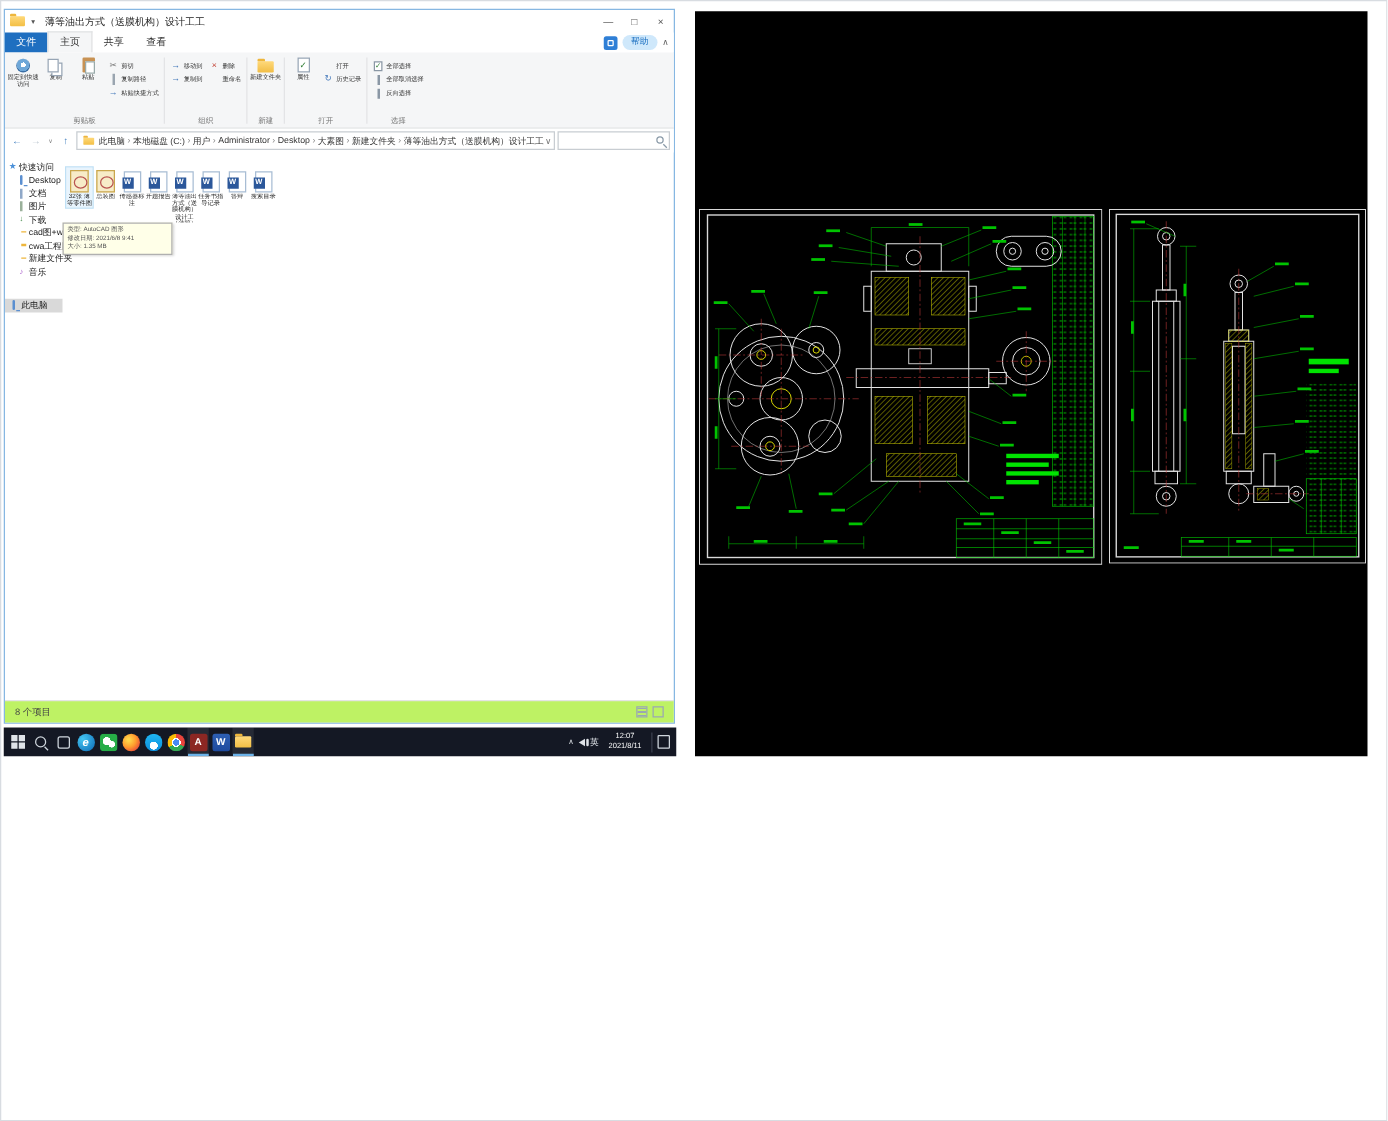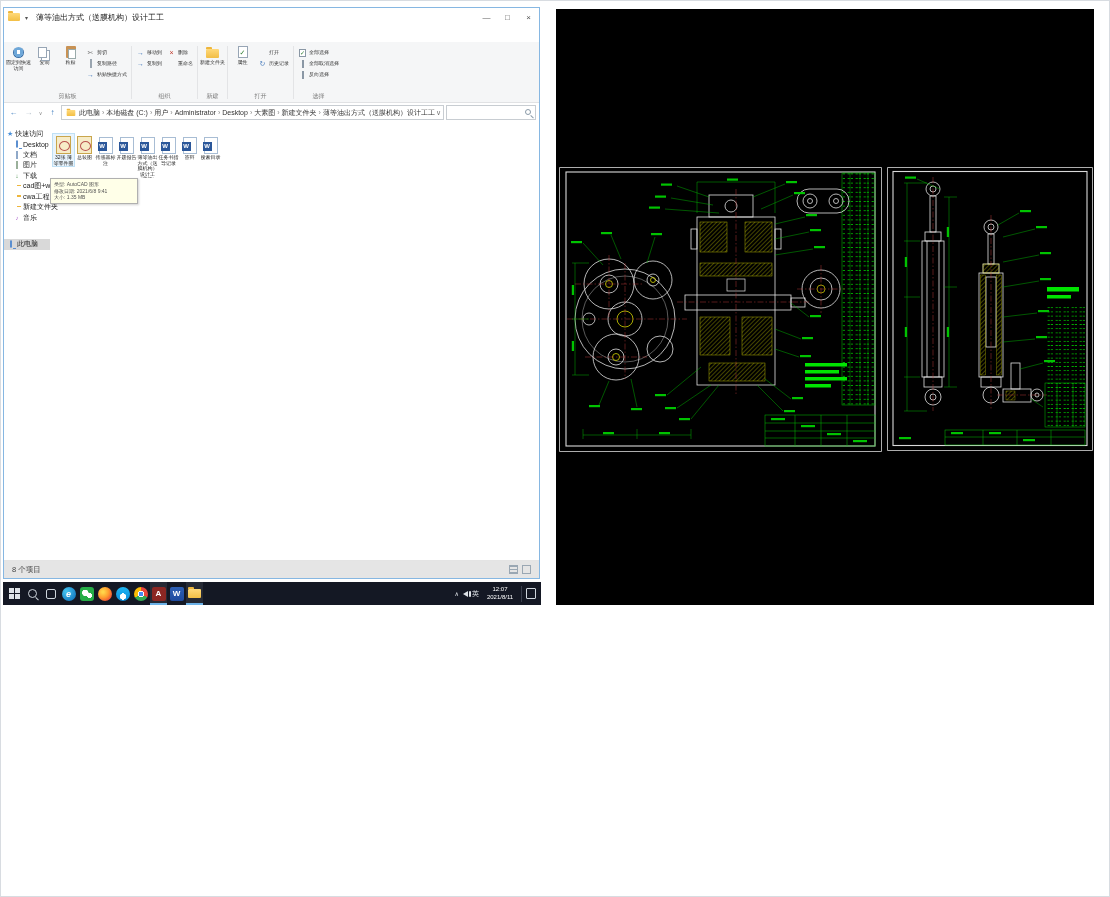--- a/index.html
+++ b/index.html
@@ -89,21 +89,21 @@
   .fitem{position:absolute;top:12px;width:21px;display:flex;flex-direction:column;align-items:center}
   .fitem.hov{background:#e8f4fd;outline:1px solid #bfe0f5}
   .fico{height:20px;display:flex;align-items:flex-end;justify-content:center}
   .fi-dwg{width:15px;height:18px;background:#f7ecc8;border:1px solid #c9a64c;position:relative}
   .fi-dwg::after{content:"";position:absolute;left:2px;top:4px;width:9px;height:8px;border:1px solid #b85450;border-radius:50%}
   .fi-doc{width:14px;height:17px;background:#fff;border:1px solid #a8bdd4;position:relative}
   .fi-w{position:absolute;left:-2px;bottom:2px;width:9px;height:9px;background:#2b579a;color:#fff;font-size:6px;line-height:9px;text-align:center;font-weight:bold}
   .flabel{margin-top:1px;font-size:5px;line-height:5.6px;text-align:center;color:#222;max-height:23px;overflow:hidden;word-break:break-all}
   .tooltip{position:absolute;left:0;top:56px;width:88px;background:#ffffe8;border:1px solid #b0b0b0;padding:2px 3px;font-size:5px;line-height:6.5px;color:#555;box-shadow:1px 1px 2px rgba(0,0,0,.18);z-index:5}
 
-  .statusbar{position:absolute;left:0;bottom:0;right:0;height:18px;border-top:1px solid #e4e4e4;display:flex;align-items:center;padding:0 8px;font-size:7.5px;color:#444;background:#e5e5e5}
+  .statusbar{position:absolute;left:0;bottom:0;right:0;height:18px;border-top:1px solid #e4e4e4;display:flex;align-items:center;padding:0 8px;font-size:7.5px;color:#444;background:#bef264}
   .sb-views{margin-left:auto;display:flex;gap:4px}
   .v-ico{width:9px;height:9px;border:1px solid #9aa7b3}
   .v-ico.rows{background:repeating-linear-gradient(#9aa7b3 0 1px,transparent 1px 3px)}
 
   
   .taskbar{position:absolute;left:2px;top:581px;width:538px;height:23px;background:#141824;display:flex;align-items:center;padding:0 3px;gap:1px}
   .tb-cell{width:17px;height:23px;display:flex;align-items:center;justify-content:center;position:relative;flex:none}
   .tb-cell.active{background:rgba(255,255,255,.08);box-shadow:inset 0 -2px 0 #6cb2e8}
   .tb-start{width:11px;height:11px;background:linear-gradient(#dfe3e8,#dfe3e8) left top,linear-gradient(#dfe3e8,#dfe3e8) right top,linear-gradient(#dfe3e8,#dfe3e8) left bottom,linear-gradient(#dfe3e8,#dfe3e8) right bottom;background-size:5px 5px;background-repeat:no-repeat}
   .tb-search{width:9px;height:9px;border:1.3px solid #cfd6dd;border-radius:50%;position:relative}
@@ -144,20 +144,31 @@
       <div class="ico-folder"></div>
       <span class="qat">▾</span>
       <span class="title-text">薄等油出方式（送膜机构）设计工工</span>
       <div class="win-controls">
         <div class="wc">—</div>
         <div class="wc">□</div>
         <div class="wc">×</div>
       </div>
     </div>
 
+    <div class="menubar">
+      <div class="mtab file">文件</div>
+      <div class="mtab active">主页</div>
+      <div class="mtab">共享</div>
+      <div class="mtab">查看</div>
+      <div class="menubar-right">
+        <div class="info-sq"></div>
+        <div class="help-pill">帮助</div>
+        <span class="collapse-ch">∧</span>
+      </div>
+    </div>
 
     <div class="ribbon">
       <div class="rgroup">
         <div class="rbody">
           <div class="rbig">
             <div class="ric ric-pin"></div>
             <div class="rlab">固定到快速访问</div>
           </div>
           <div class="rbig">
             <div class="ric ric-copy"></div>

